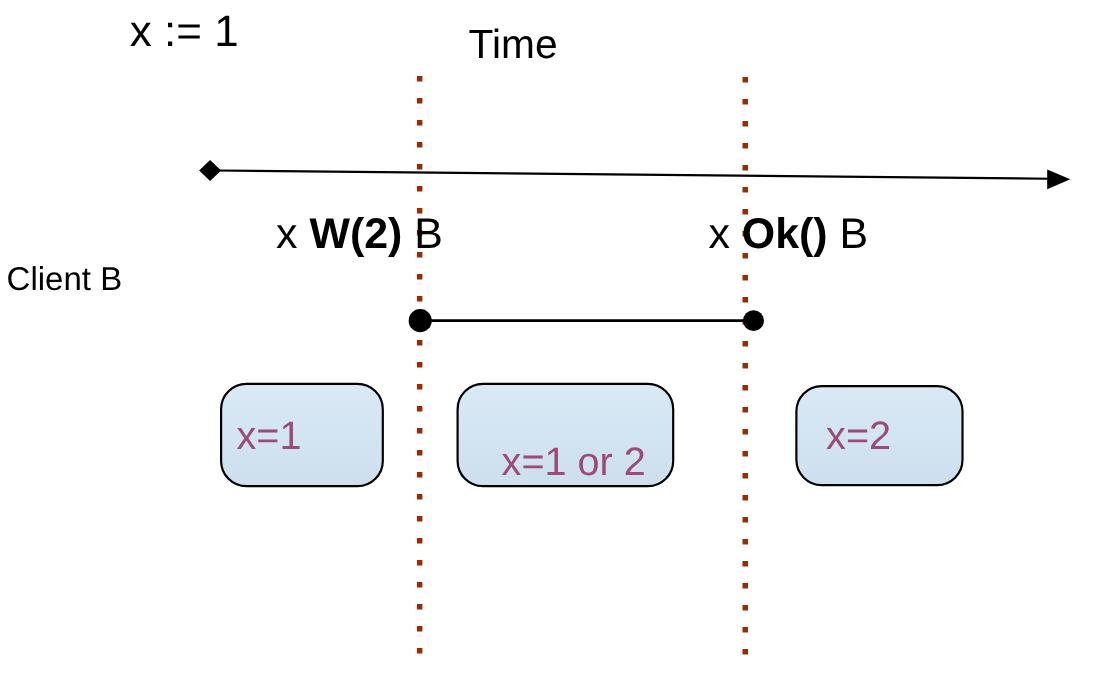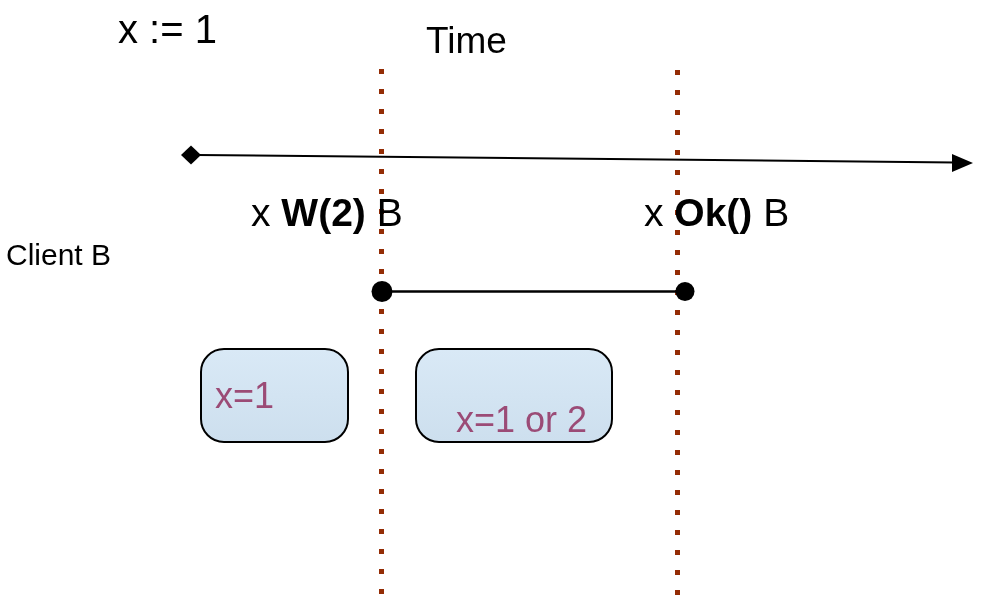--- a/index.html
+++ b/index.html
@@ -120,14 +120,17 @@
   <div class="txt client">Client B</div>
 
   <div class="state-box state-1">
     <span>x=1</span>
   </div>
 
   <div class="state-box state-2">
     <span>x=1 or 2</span>
   </div>
 
+  <div class="state-box state-3">
+    <span>x=2</span>
+  </div>
 
 </div>
 
 </body></html>

